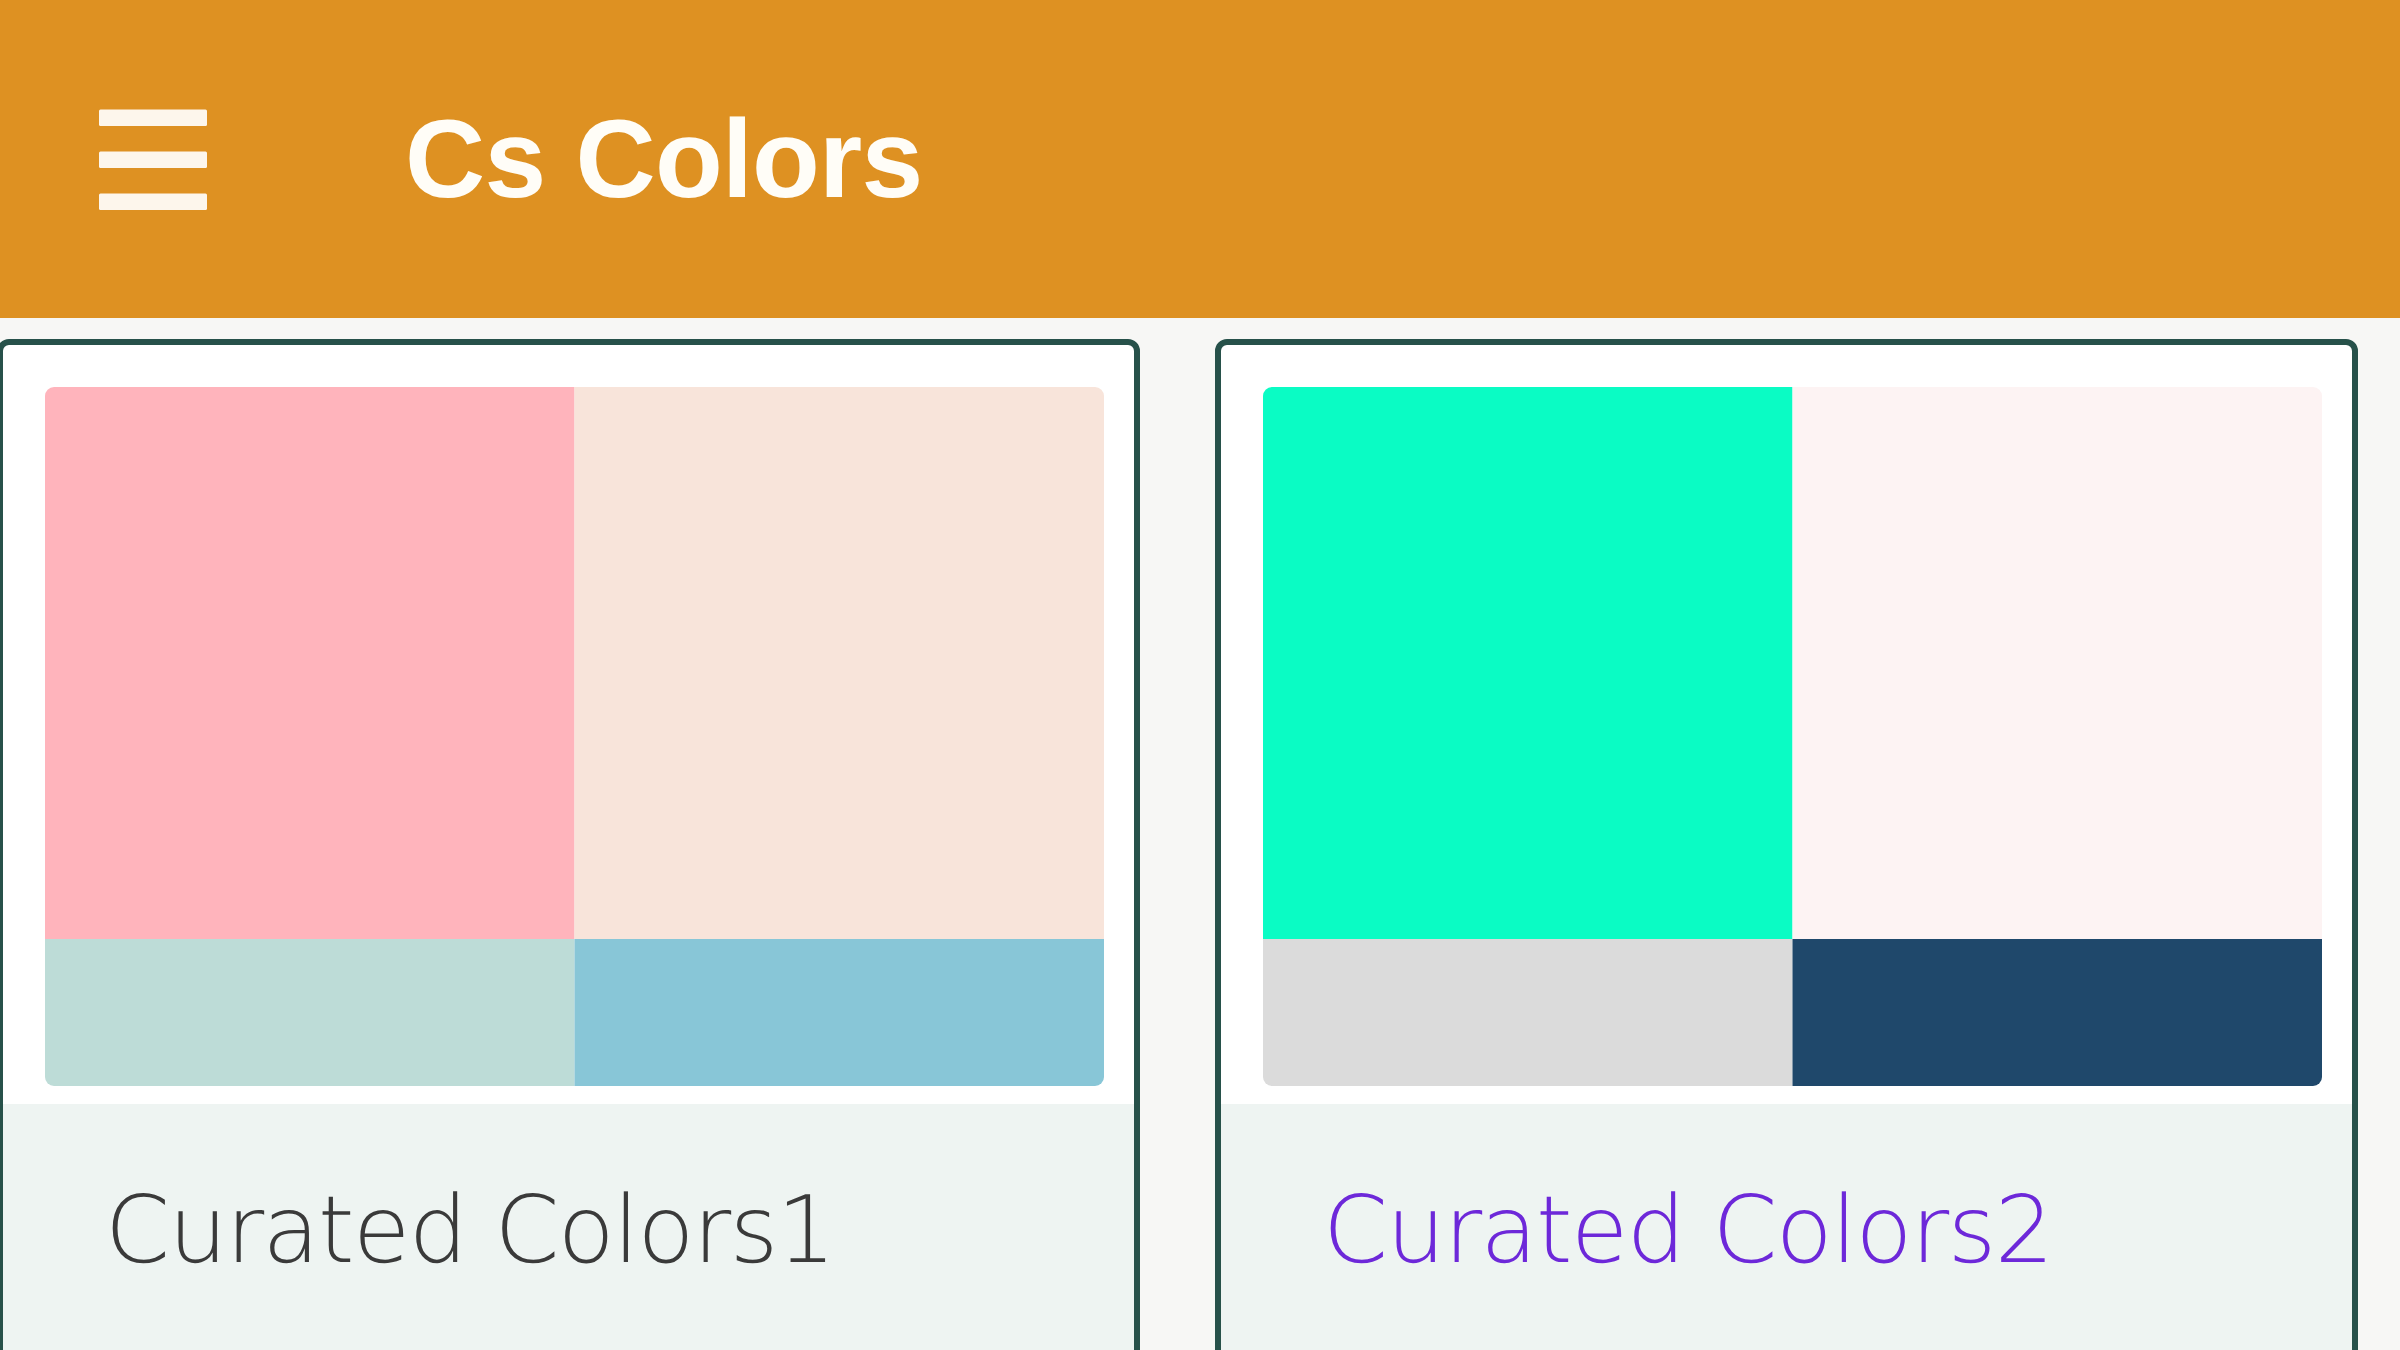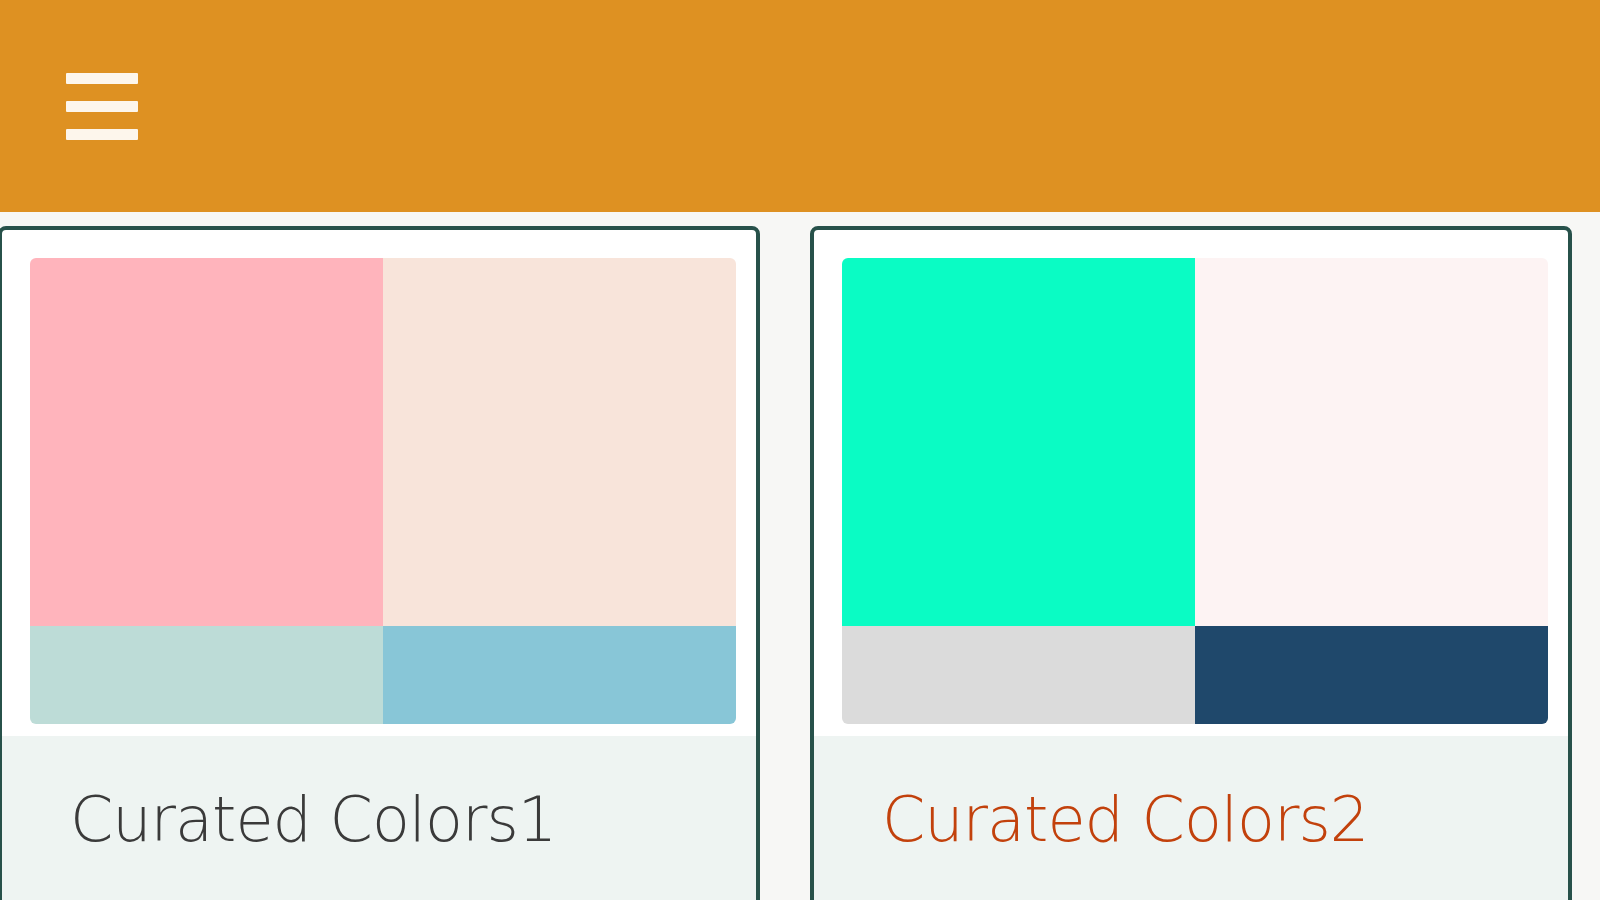--- a/index.html
+++ b/index.html
@@ -125,20 +125,21 @@
 </style>
 </head>
 <body style="background: rgb(247, 247, 245);">
 
 <div class="appbar" style="background: rgb(222, 145, 34);">
   <button class="menu-button">
     <span class="bar"></span>
     <span class="bar"></span>
     <span class="bar"></span>
   </button>
+  <div class="appbar-title" style="color: rgb(255, 253, 247);">Cs Colors</div>
 </div>
 
 <div class="content">
 
   <div class="card" style="border-color: rgb(39, 81, 74);">
     <div class="swatch-grid">
       <div class="swatch" style="background: rgb(255, 180, 188);"></div>
       <div class="swatch" style="background: rgb(248, 228, 218);"></div>
       <div class="swatch" style="background: rgb(189, 220, 215);"></div>
       <div class="swatch" style="background: rgb(136, 198, 215);"></div>
@@ -149,17 +150,17 @@
   </div>
 
   <div class="card" style="border-color: rgb(39, 81, 74);">
     <div class="swatch-grid">
       <div class="swatch" style="background: rgb(10, 252, 196);"></div>
       <div class="swatch" style="background: rgb(253, 243, 243);"></div>
       <div class="swatch" style="background: rgb(219, 219, 219);"></div>
       <div class="swatch" style="background: rgb(31, 72, 107);"></div>
     </div>
     <div class="card-label" style="background: rgb(238, 244, 242);">
-      <span class="card-label-text" style="color: #c2410c;">Curated Colors2</span>
+      <span class="card-label-text" style="color: #6d28d9;">Curated Colors2</span>
     </div>
   </div>
 
 </div>
 
 </body></html>

